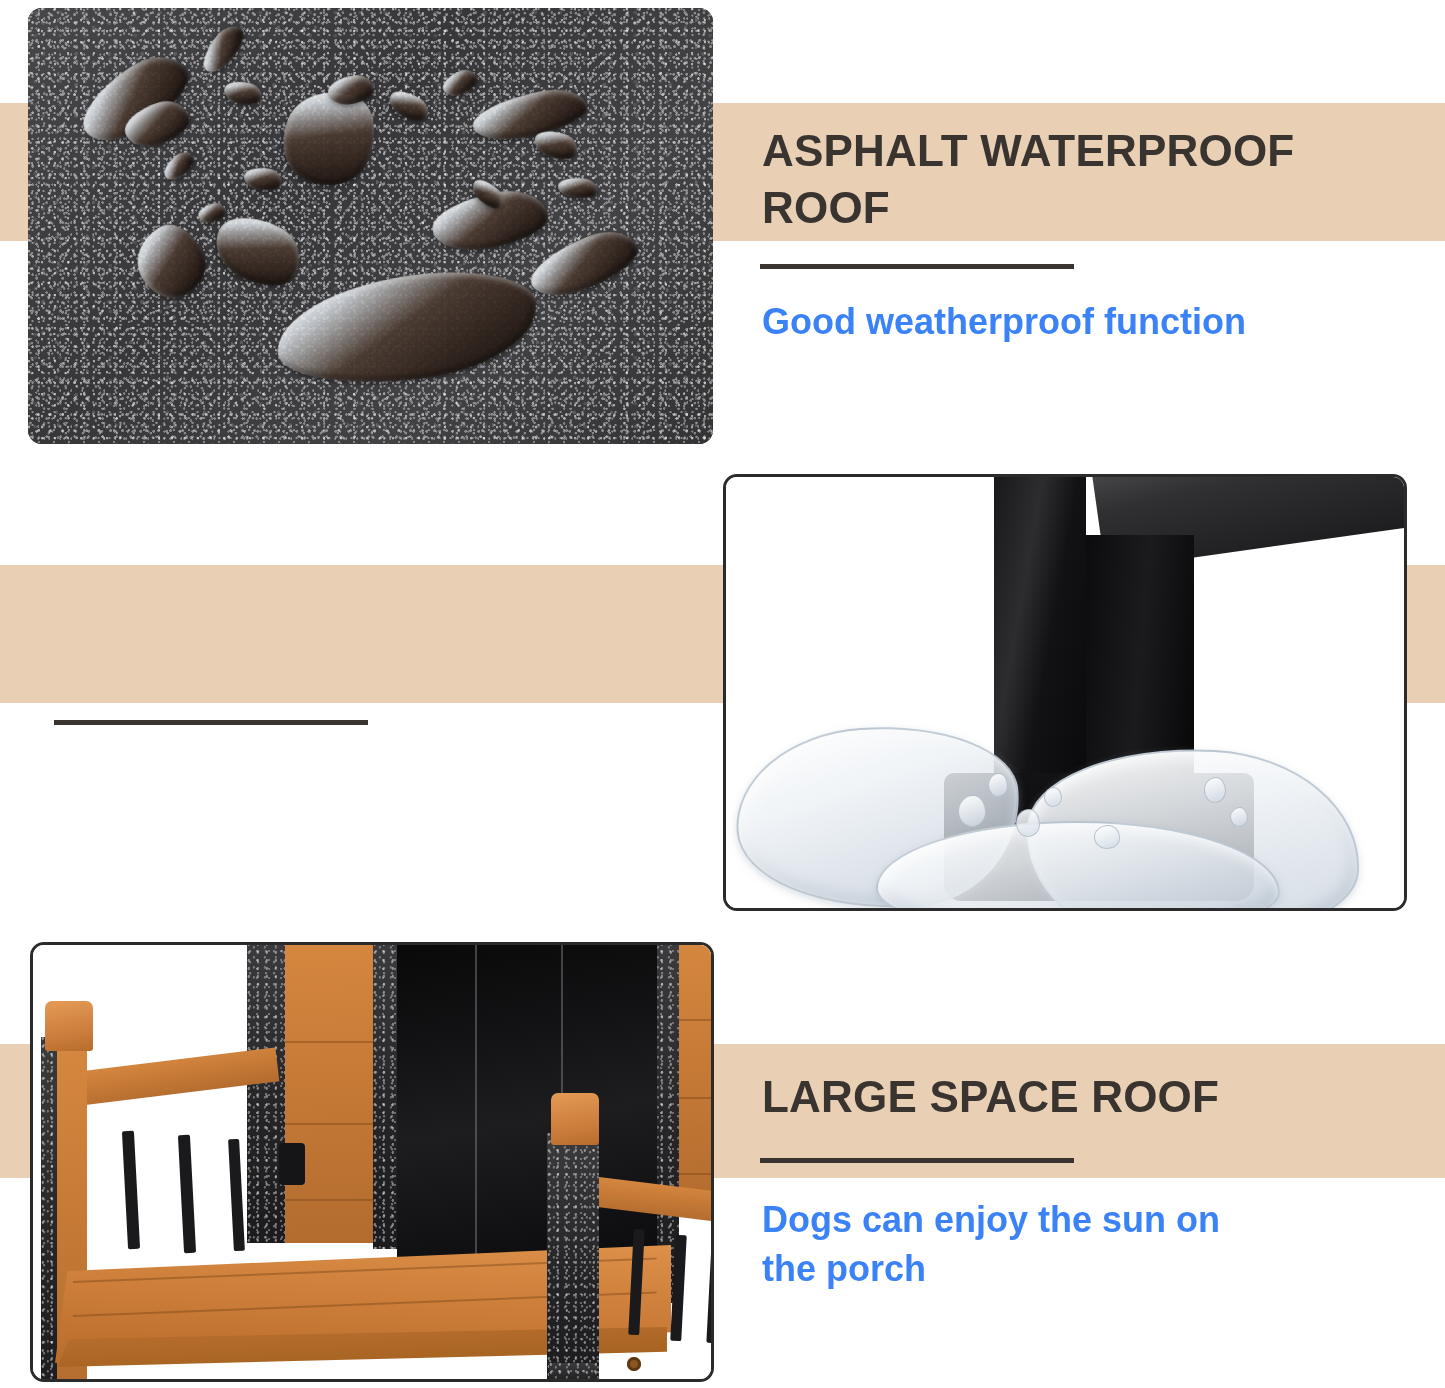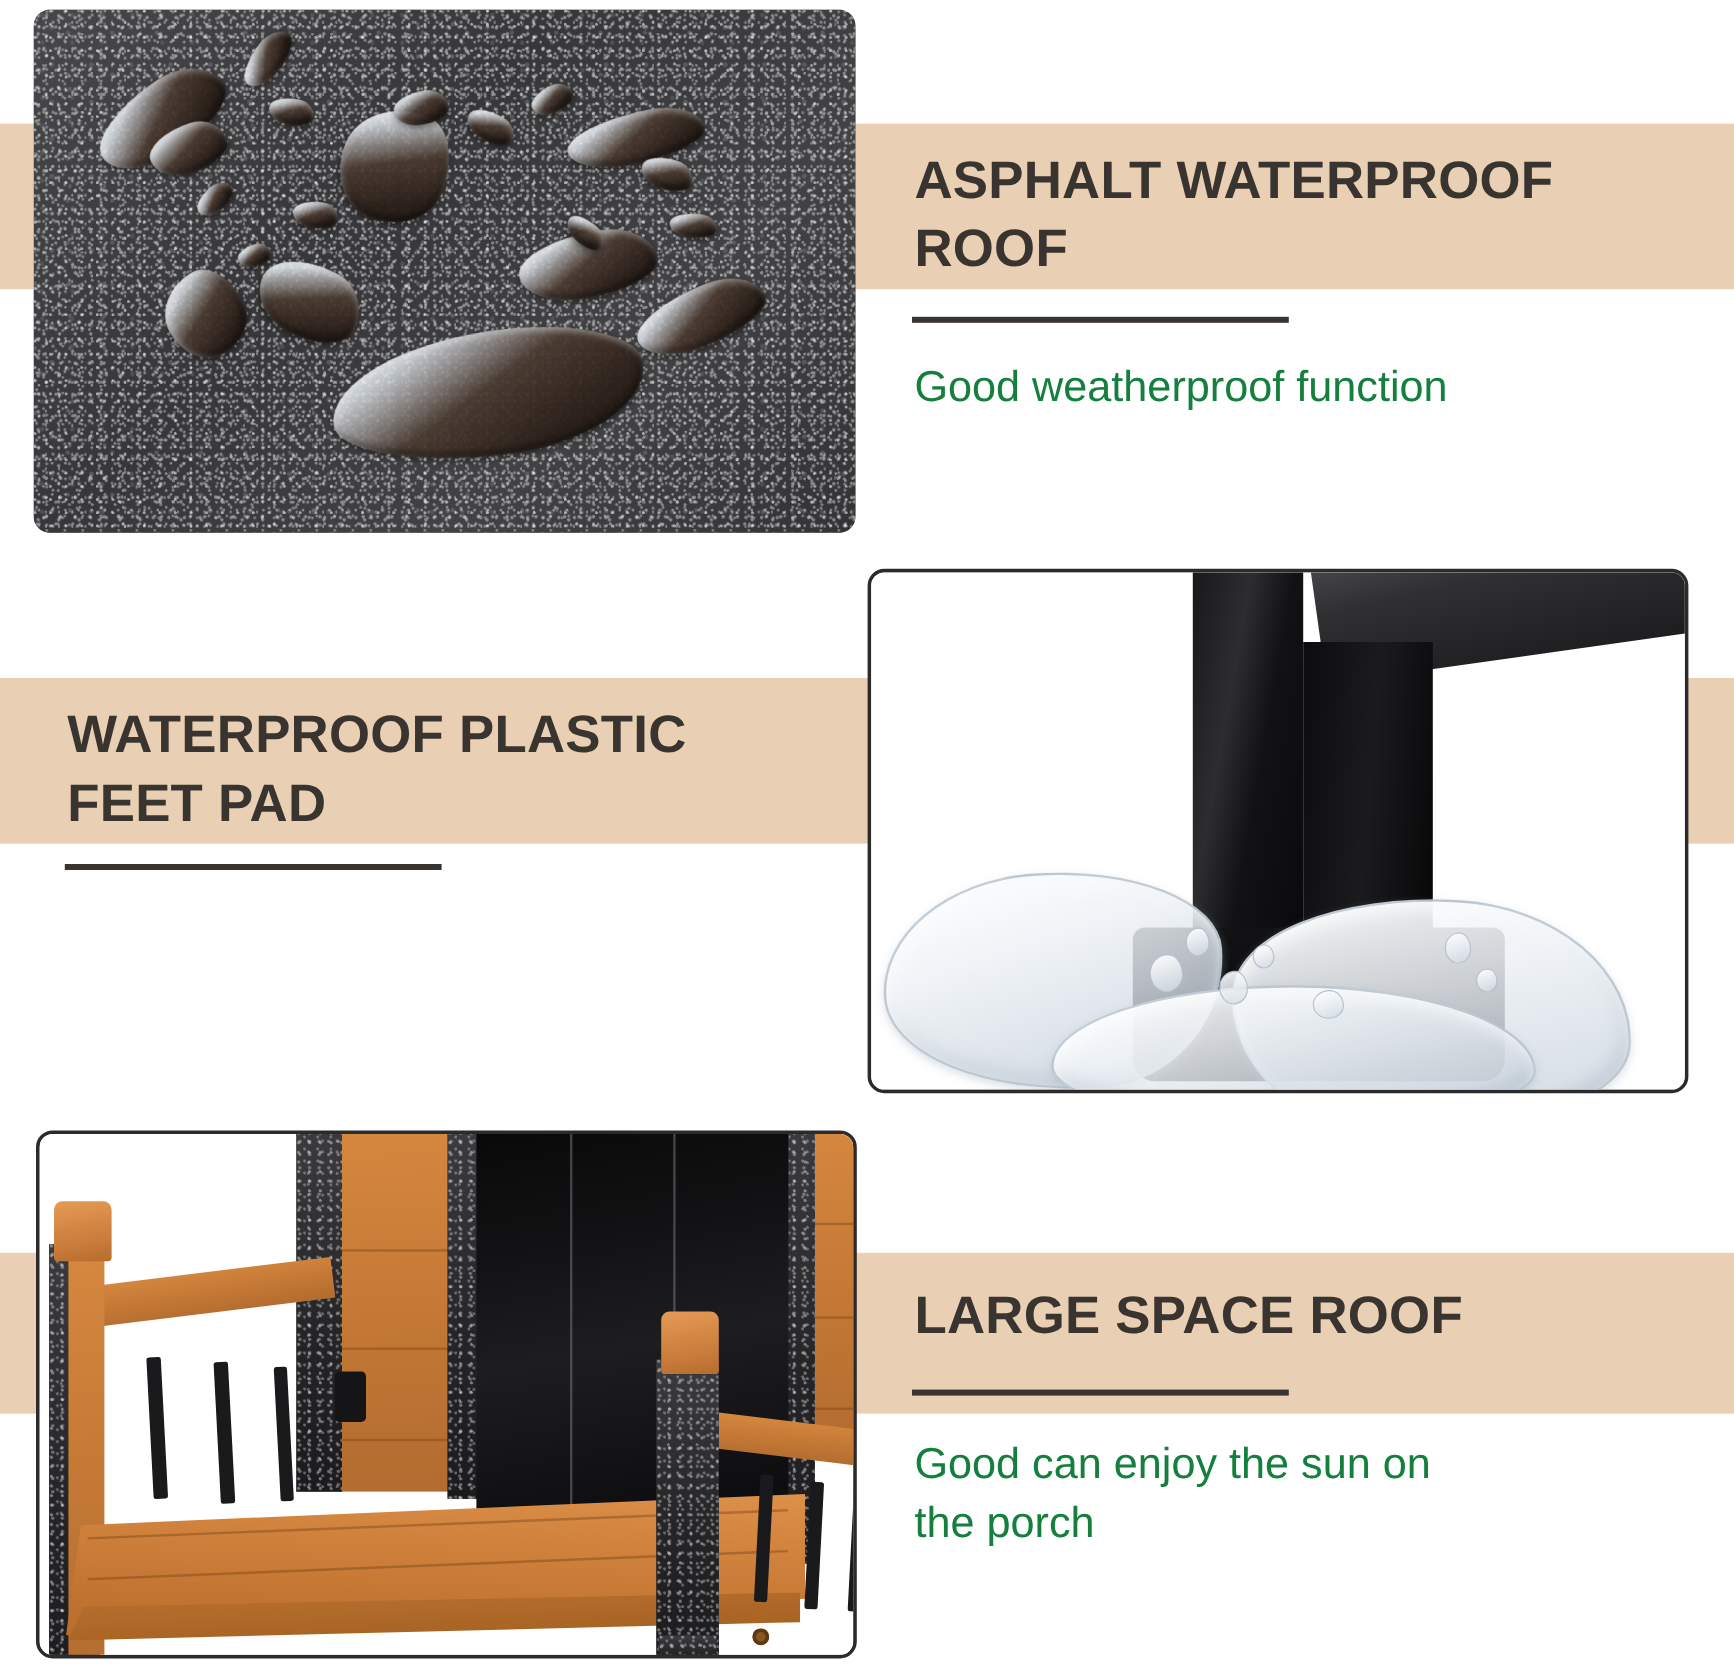--- a/index.html
+++ b/index.html
@@ -208,22 +208,22 @@
     white-space: pre-line;
   }
   .divider {
     position: absolute;
     height: 5px;
     background: #3a3430;
   }
   .feature-desc {
     position: absolute;
     margin: 0;
-    color: #15803d;
-    font-weight: normal;
+    color: #3b82f6;
+    font-weight: bold;
     font-size: 36px;
     line-height: 1.36;
     white-space: pre-line;
   }
 
   
   #title-1   { left: 762px; top: 122px;  width: 660px; }
   #divider-1 { left: 760px; top: 264px;  width: 314px; }
   #desc-1    { left: 762px; top: 298px;  width: 640px; }
 
@@ -290,22 +290,20 @@
       <div class="splash-drop" style="left:232px; top:318px; width:26px; height:30px;"></div>
       <div class="splash-drop" style="left:262px; top:296px; width:18px; height:22px;"></div>
       <div class="splash-drop" style="left:290px; top:332px; width:22px; height:26px;"></div>
       <div class="splash-drop" style="left:318px; top:310px; width:16px; height:18px;"></div>
       <div class="splash-drop" style="left:368px; top:348px; width:24px; height:22px;"></div>
       <div class="splash-drop" style="left:478px; top:300px; width:20px; height:24px;"></div>
       <div class="splash-drop" style="left:504px; top:330px; width:16px; height:18px;"></div>
     </div>
   </div>
 
-  <h2 class="feature-title" id="title-2">WATERPROOF PLASTIC
-FEET PAD</h2>
   <div class="divider" id="divider-2"></div>
 
   <div class="panel bordered" id="panel-porch">
     <div class="porch-scene">
 
       <div class="wood" style="position:absolute; left:250px; top:-2px; width:110px; height:300px;"></div>
       <div class="plank-line" style="left:250px; top:96px;  width:110px;"></div>
       <div class="plank-line" style="left:250px; top:178px; width:110px;"></div>
       <div class="plank-line" style="left:250px; top:254px; width:110px;"></div>
 
@@ -347,16 +345,16 @@
       <div class="grit" style="position:absolute; left:516px; top:418px; width:48px; height:26px;"></div>
 
       <div style="position:absolute; left:246px; top:198px; width:26px; height:42px; background:#151517; border-radius:4px;"></div>
 
       <div style="position:absolute; left:594px; top:412px; width:14px; height:14px; border-radius:50%; background:#8a5520; box-shadow: inset 0 0 0 3px #5e3812;"></div>
     </div>
   </div>
 
   <h2 class="feature-title" id="title-3">LARGE SPACE ROOF</h2>
   <div class="divider" id="divider-3"></div>
-  <p class="feature-desc" id="desc-3">Good can enjoy the sun on
+  <p class="feature-desc" id="desc-3">Dogs can enjoy the sun on
 the porch</p>
 
 </div>
 
 </body></html>

